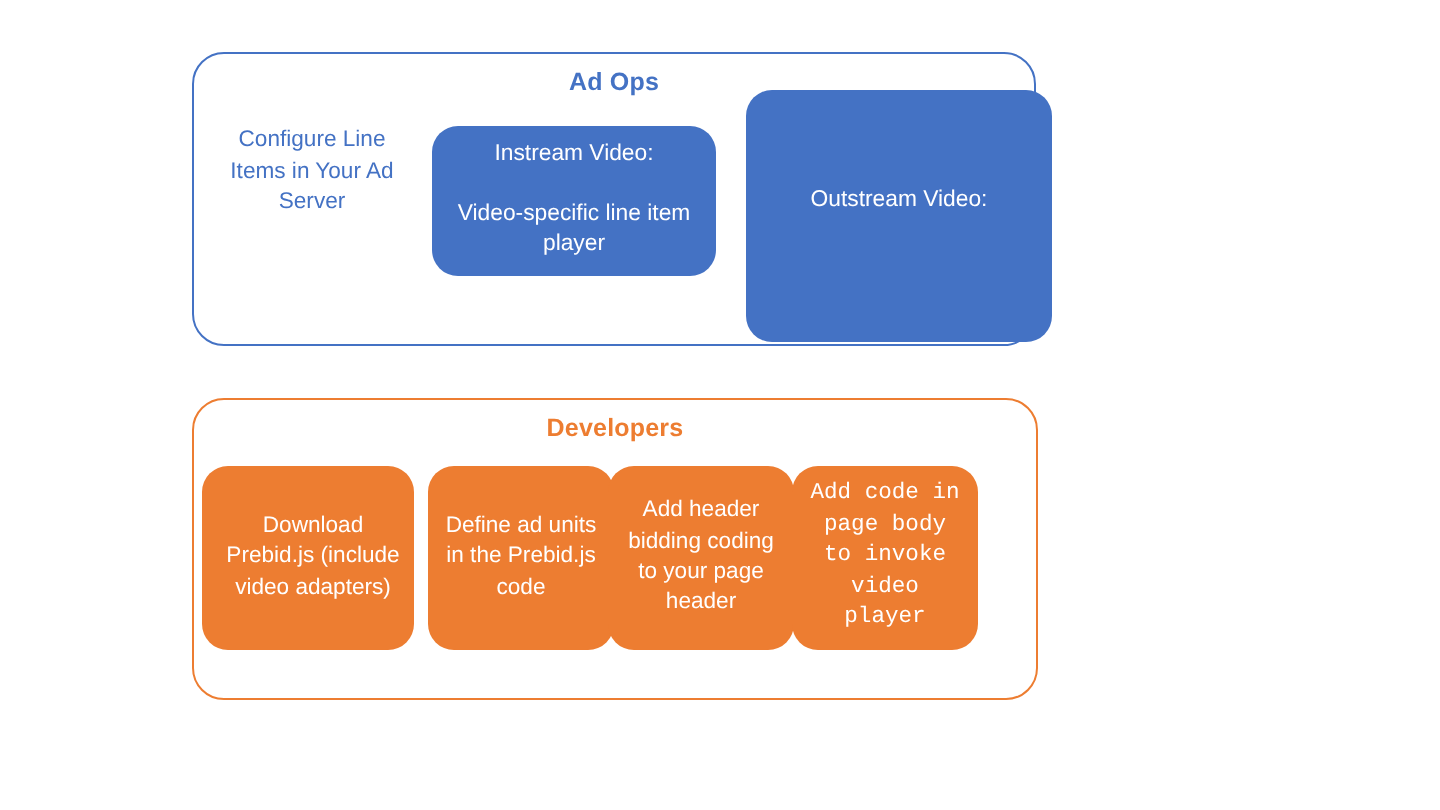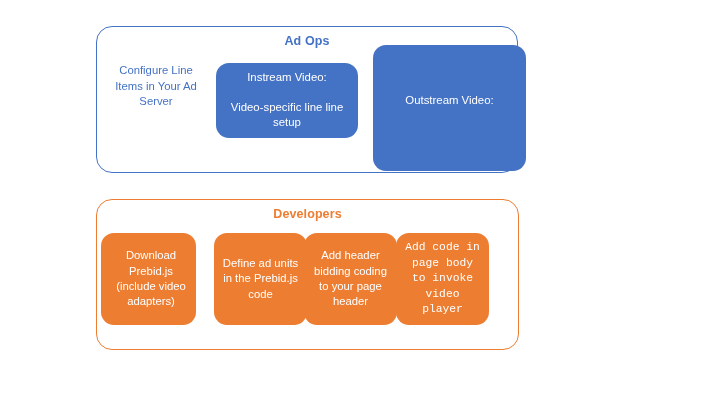--- a/index.html
+++ b/index.html
@@ -120,42 +120,42 @@
 
   .box-dev {
     top: 233px;
     height: 92px;
     width: 94px;
   }
   .box-dev .body {
     font-size: 11.3px;
     line-height: 15.4px;
   }
-  .box-dev-1 { left: 101px; width: 95px; padding-left: 12px; }
+  .box-dev-1 { left: 101px; width: 106px; padding-left: 12px; }
   .box-dev-2 { left: 214px; width: 93px; text-align: center; }
   .box-dev-3 { left: 304px; width: 93px; }
   .box-dev-4 { left: 396px; width: 93px; font-family: Liberation Mono, monospace; }
 </style>
 </head>
 <body>
 
 <div class="canvas">
 
   <div class="group group-adops">
     <div class="group-title blue">Ad Ops</div>
   </div>
 
   <div class="plaincell plaincell-lineitems">
     <span>Configure Line Items in Your Ad Server</span>
   </div>
 
   <div class="box blue box-instream">
     <div class="title">Instream Video:</div>
     <div class="spacer"></div>
-    <div class="body">Video-specific line line setup</div>
+    <div class="body">Video-specific line item player</div>
   </div>
 
   <div class="box blue box-outstream">
     <div class="title">Outstream Video:</div>
     <div class="spacer"></div>
   </div>
 
   <div class="group group-dev">
     <div class="group-title orange">Developers</div>
   </div>

